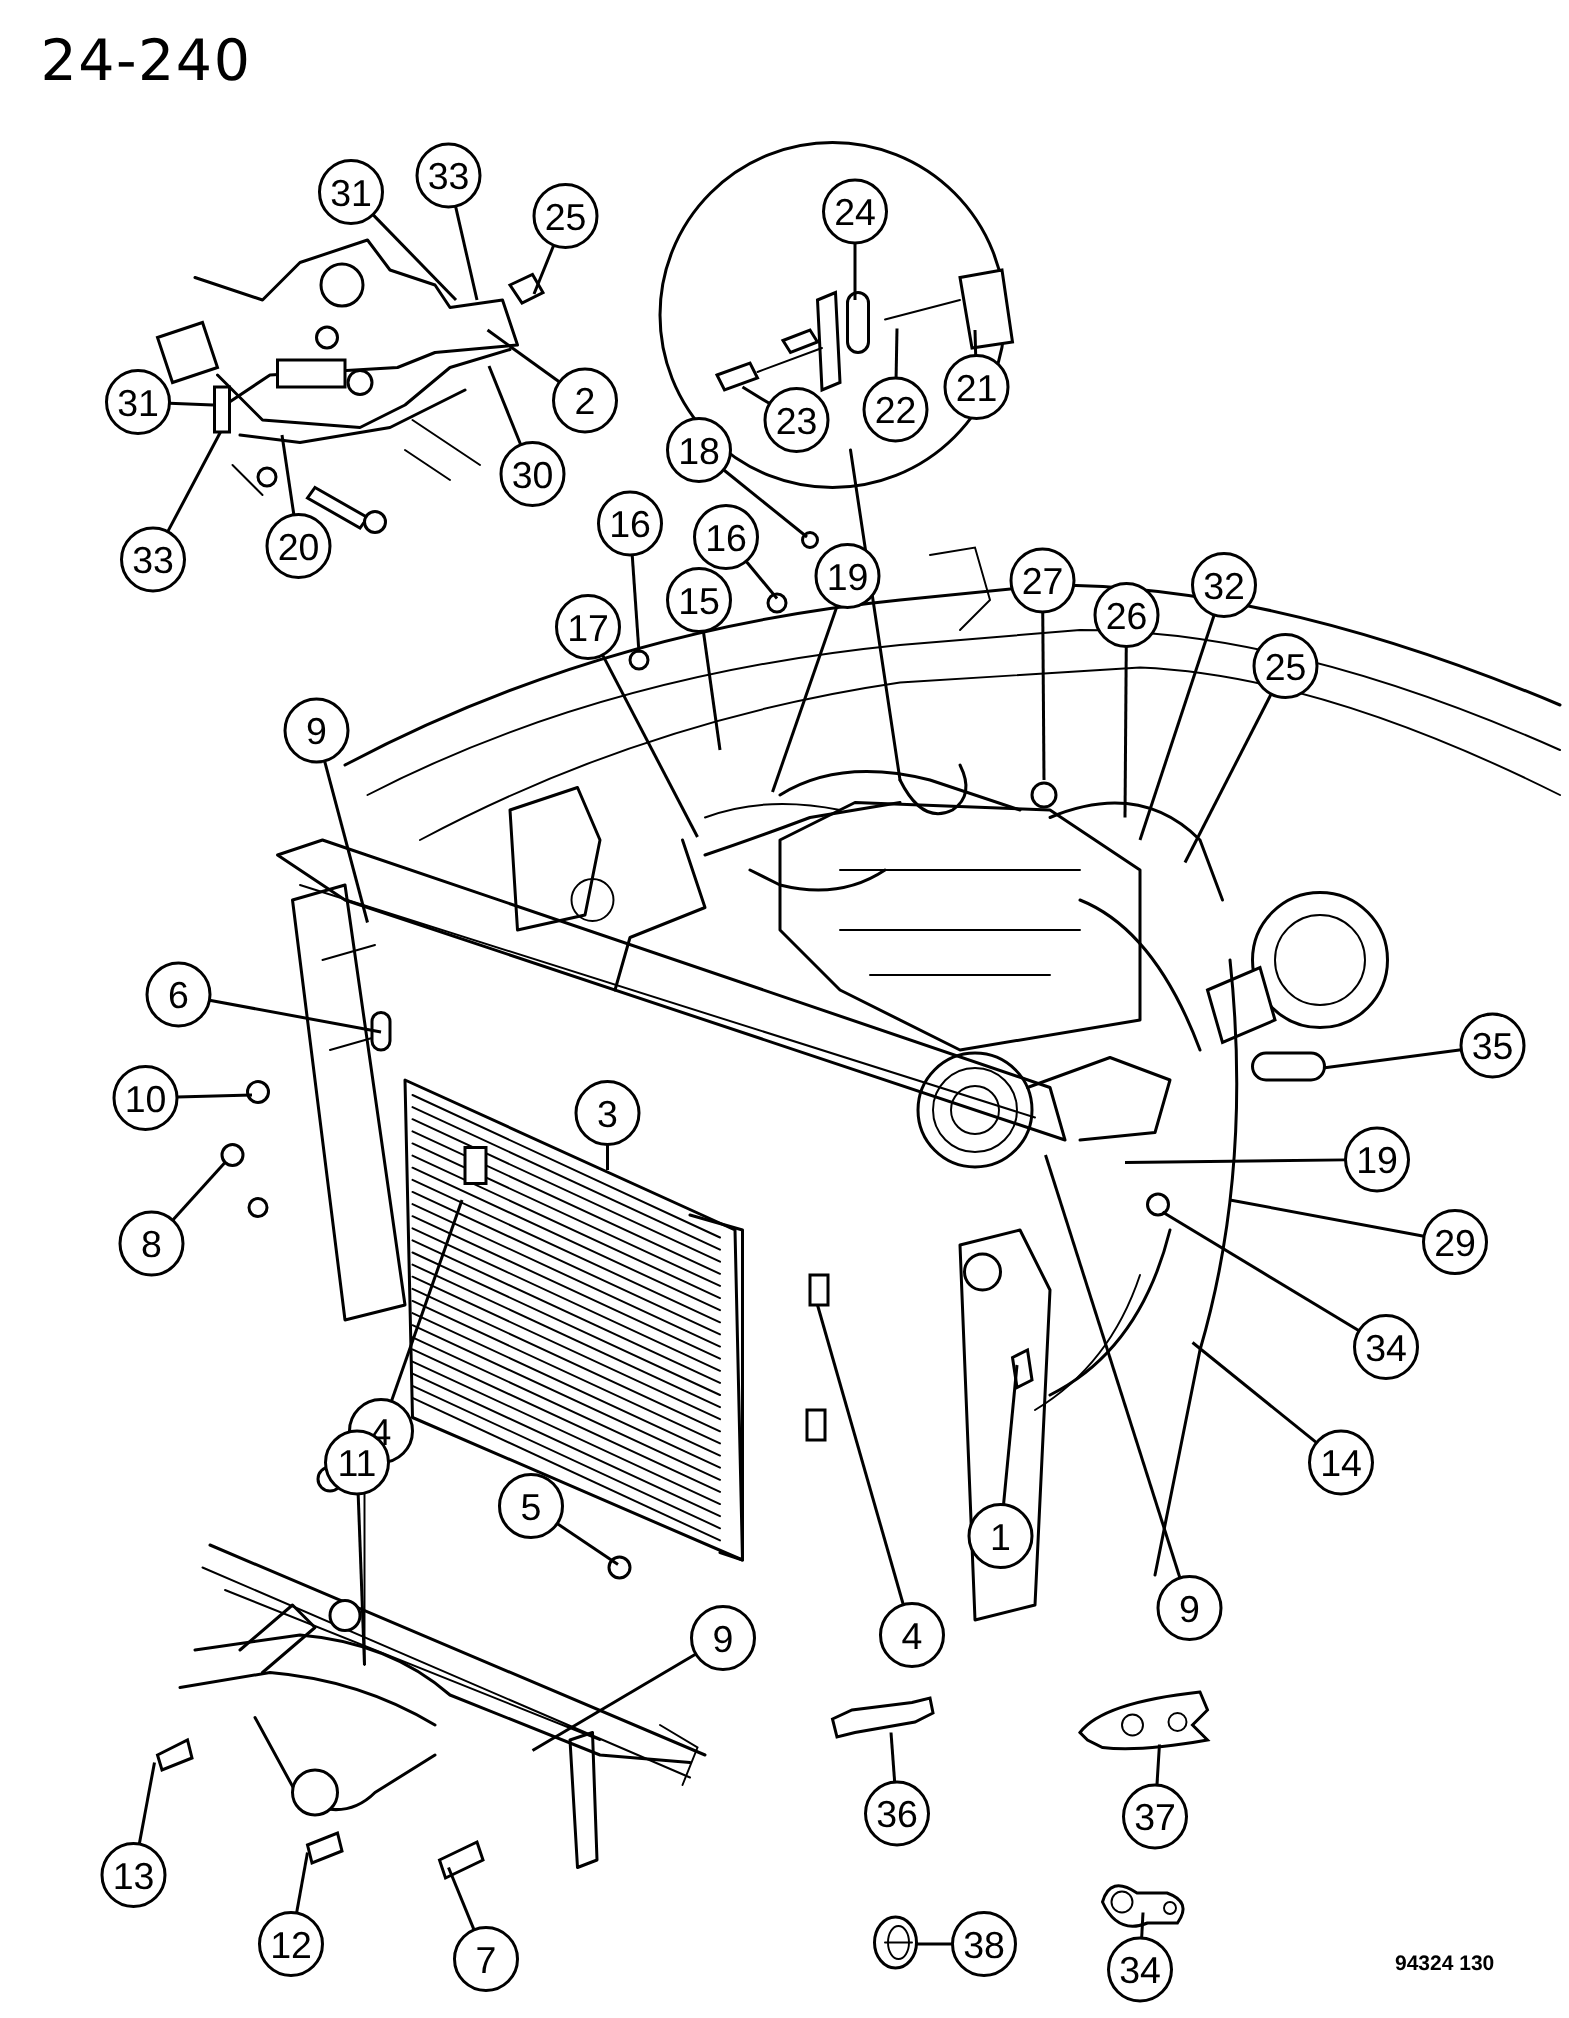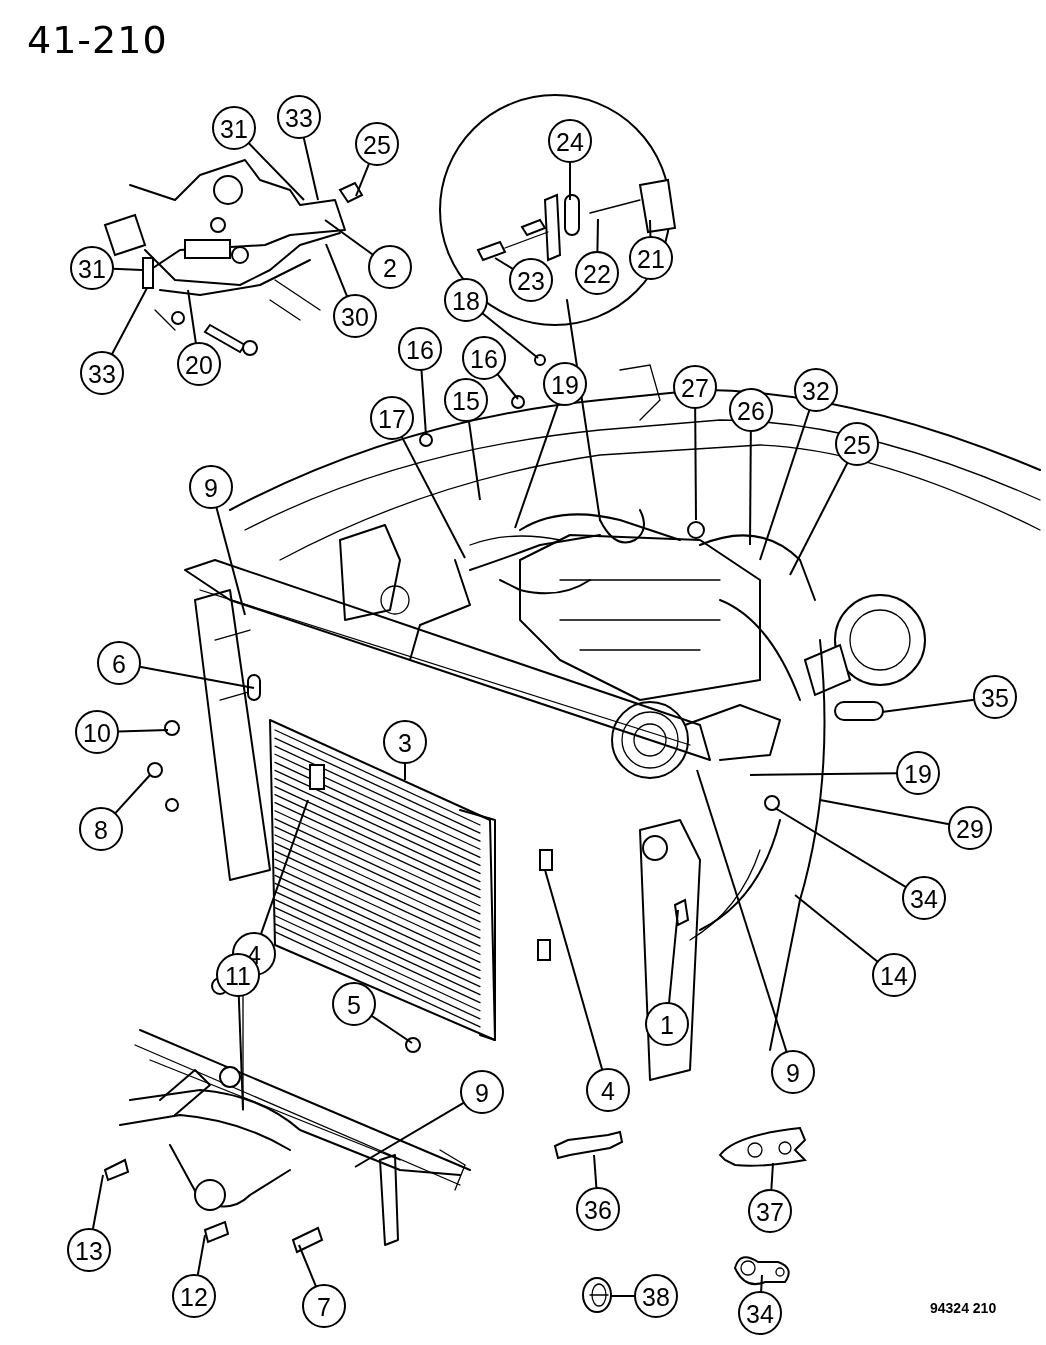--- a/index.html
+++ b/index.html
@@ -10,21 +10,21 @@
   .part{stroke:#000;stroke-width:2;fill:#fff;}
   .leader{stroke:#000;stroke-width:2;fill:none;}
   .callout circle{fill:#fff;stroke:#000;stroke-width:2;}
   .callout text{font-family:"Liberation Sans",sans-serif;font-size:25px;fill:#000;text-anchor:middle;dominant-baseline:central;}
   #page-title{position:absolute;left:27px;top:18px;font-size:38px;font-family:"DejaVu Sans",sans-serif;color:#000;letter-spacing:1px;}
   #figure-id{position:absolute;left:930px;top:1300px;font-size:14px;font-weight:bold;font-family:"Liberation Sans",sans-serif;color:#000;}
 </style>
 </head>
 <body>
 
-<div id="page-title">41-210</div>
+<div id="page-title">24-240</div>
 
 <svg id="diagram" viewBox="0 0 1046 1345" xmlns="http://www.w3.org/2000/svg">
 
   <g>
     <path class="ln" d="M130 185 L175 200 L200 175 L245 160 L260 180 L290 190 L300 205 L335 200 L345 230 L290 235 L265 245 L180 250 L150 270"></path>
     <circle class="part" cx="228" cy="190" r="14"></circle>
     <circle class="part" cx="218" cy="225" r="7"></circle>
     <circle class="part" cx="240" cy="255" r="8"></circle>
     <rect class="part" x="185" y="240" width="45" height="18"></rect>
     <path class="part" d="M105 225 L135 215 L145 245 L115 255 Z"></path>
@@ -402,13 +402,13 @@
         <text x="656" y="1297">38</text>
       </g>
       <line x1="761.103735495578" y1="1292.0290255840173" x2="762" y2="1275" class="leader"></line>
       <g class="callout">
         <circle cx="760" cy="1313" r="21"></circle>
         <text x="760" y="1314">34</text>
       </g>
     </g>
 </svg>
 
-<div id="figure-id">94324 210</div>
+<div id="figure-id">94324 130</div>
 
 </body></html>

